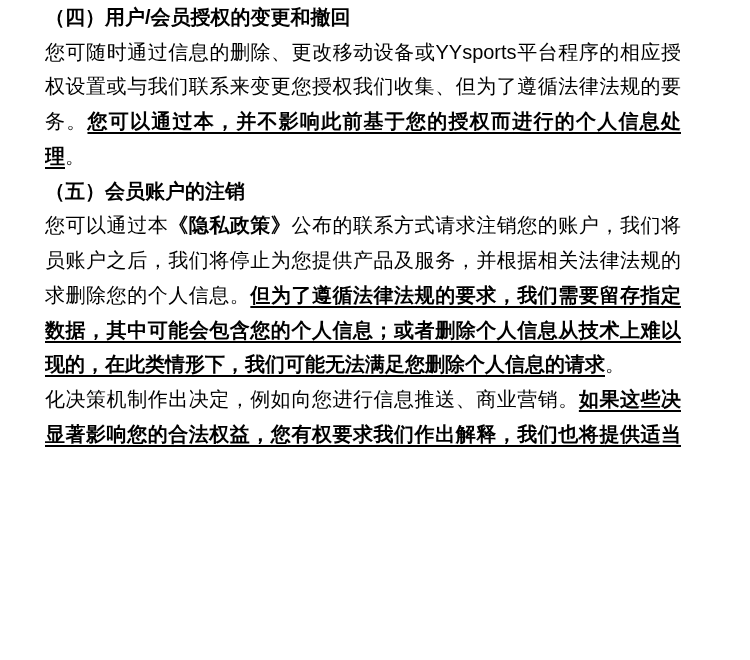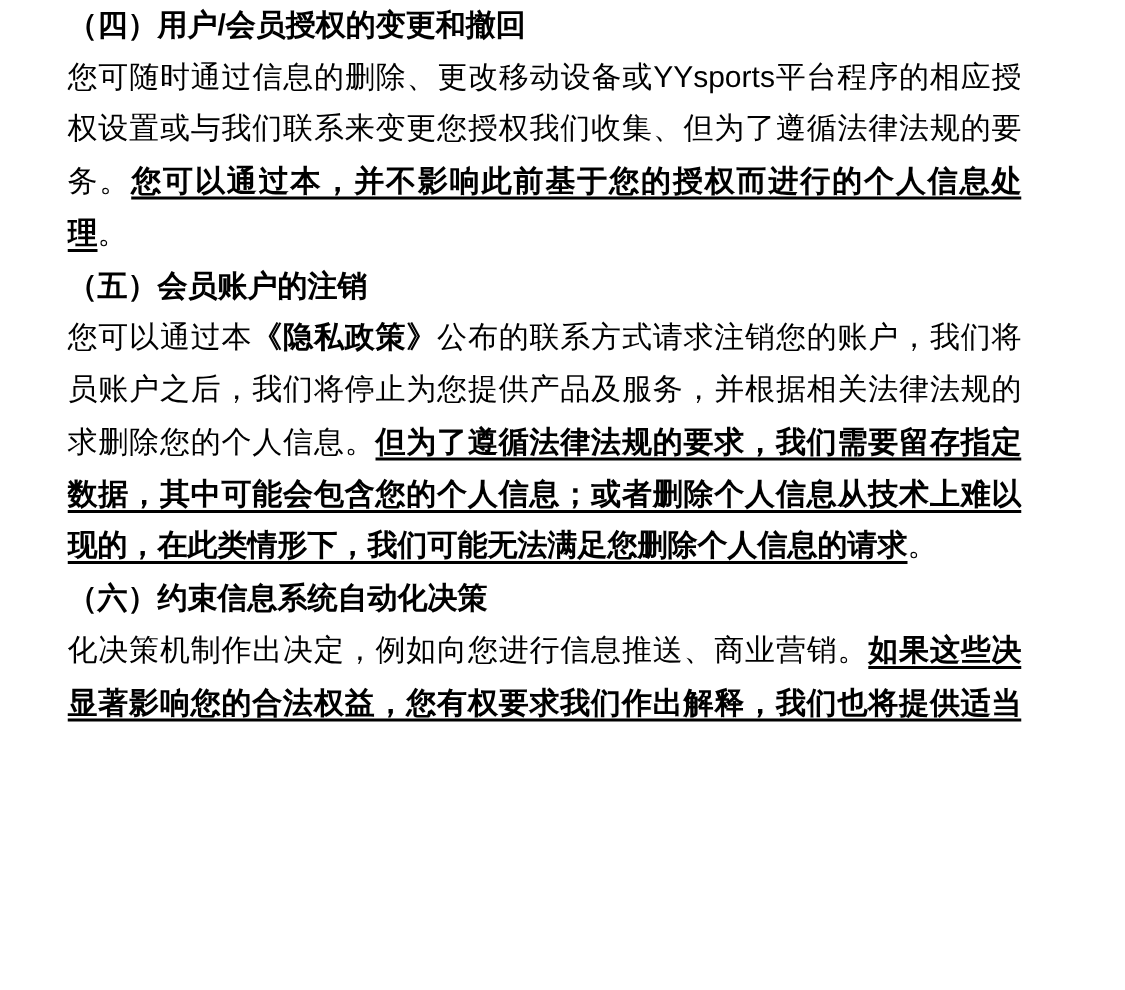--- a/index.html
+++ b/index.html
@@ -53,17 +53,16 @@
       <div class="line justify"><span class="">您可随时通过信息的删除、更改移动设备或YYsports平台程序的相应授</span></div>
       <div class="line justify"><span class="">权设置或与我们联系来变更您授权我们收集、但为了遵循法律法规的要求</span></div>
       <div class="line justify"><span class="">务。</span><span class="seg-bold seg-underline">您可以通过本，并不影响此前基于您的授权而进行的个人信息处</span></div>
       <div class="line"><span class="seg-bold seg-underline">理</span><span class="">。</span></div>
       <div class="line heading"><span class="seg-bold ">（五）会员账户的注销</span></div>
       <div class="line justify"><span class="">您可以通过本</span><span class="seg-bold ">《隐私政策》</span><span class="">公布的联系方式请求注销您的账户，我们将依</span></div>
       <div class="line justify"><span class="">员账户之后，我们将停止为您提供产品及服务，并根据相关法律法规的要</span></div>
       <div class="line justify"><span class="">求删除您的个人信息。</span><span class="seg-bold seg-underline">但为了遵循法律法规的要求，我们需要留存指定的</span></div>
       <div class="line justify"><span class="seg-bold seg-underline">数据，其中可能会包含您的个人信息；或者删除个人信息从技术上难以实</span></div>
       <div class="line"><span class="seg-bold seg-underline">现的，在此类情形下，我们可能无法满足您删除个人信息的请求</span><span class="">。</span></div>
-      <div class="line heading"><span class="seg-bold ">（六）约束信息系统自动化决策</span></div>
       <div class="line justify"><span class="">化决策机制作出决定，例如向您进行信息推送、商业营销。</span><span class="seg-bold seg-underline">如果这些决定</span></div>
       <div class="line justify"><span class="seg-bold seg-underline">显著影响您的合法权益，您有权要求我们作出解释，我们也将提供适当的</span></div>
     </div>
 </div>
 
 </body></html>

